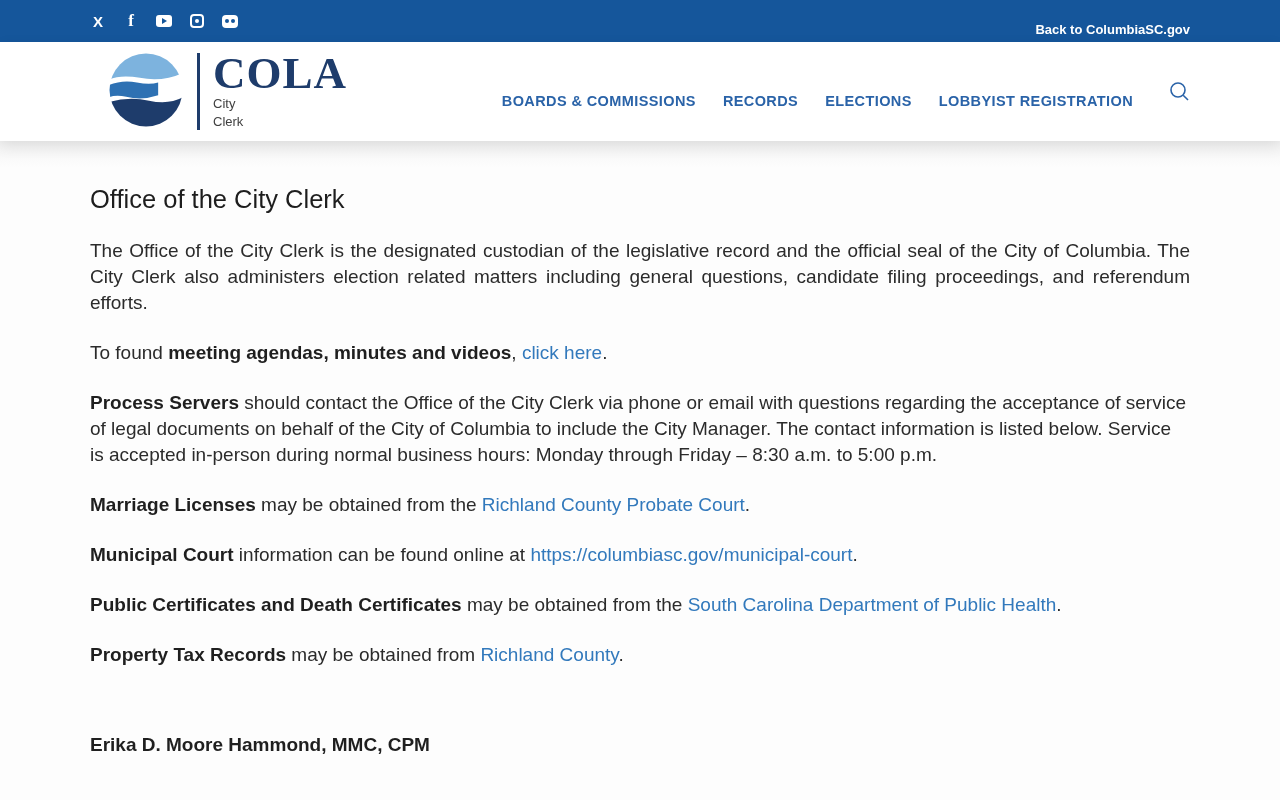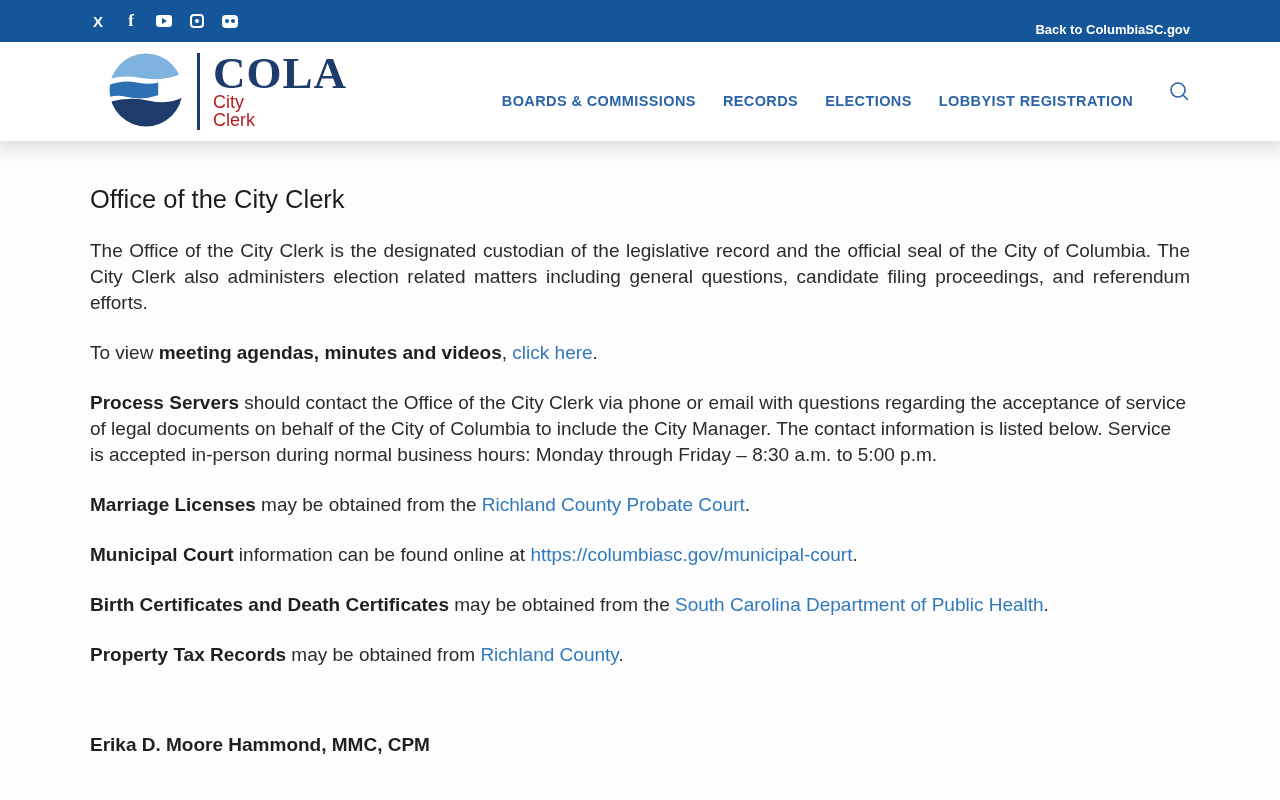--- a/index.html
+++ b/index.html
@@ -49,21 +49,21 @@
     padding: 0 88px 0 108px;
     position: relative;
     box-shadow: 0 5px 14px rgba(0,0,0,0.09);
   }
   .logo { display: flex; align-items: center; gap: 13px; text-decoration: none; cursor: pointer; }
   .logo-text { border-left: 3px solid #1e3c6b; padding-left: 13px; }
   .logo-acronym {
     font: 700 45px "Liberation Serif", serif;
     color: #1e3c6b; line-height: 0.92; letter-spacing: 1px; display: block;
   }
-  .logo-dept { font-size: 18px; line-height: 17px; color: #b91c1c; margin-top: 3px; }
+  .logo-dept { font-size: 13px; line-height: 17px; color: #404040; margin-top: 3px; }
 
   .header-right { display: flex; align-items: center; gap: 27px; }
   nav { display: flex; align-items: center; gap: 27px; }
   .nav-link {
     font-size: 14.5px; font-weight: 700; letter-spacing: 0.4px;
     color: #2a63a8; text-decoration: none; cursor: pointer; white-space: nowrap; margin-top: 18px;
   }
   .search-btn { background: none; border: none; cursor: pointer; display: flex; align-items: center; padding: 0 0 0 8px; }
 
   
@@ -152,21 +152,21 @@
       </svg>
     </button>
   </div>
 </header>
 
 <main>
   <h1>Office of the City Clerk</h1>
 
   <p class="justify">The Office of the City Clerk is the designated custodian of the legislative record and the official seal of the City of Columbia. The City Clerk also administers election related matters including general questions, candidate filing proceedings, and referendum efforts.</p>
 
-  <p><span>To view </span><strong>meeting agendas, minutes and videos</strong><span>, </span><a class="lnk">click here</a><span>.</span></p>
+  <p><span>To found </span><strong>meeting agendas, minutes and videos</strong><span>, </span><a class="lnk">click here</a><span>.</span></p>
   <p><strong>Process Servers</strong><span> should contact the Office of the City Clerk via phone or email with questions regarding the acceptance of service of legal documents on behalf of the City of Columbia to include the City Manager. The contact information is listed below. Service is accepted in-person during normal business hours: Monday through Friday – 8:30 a.m. to 5:00 p.m.</span></p>
   <p><strong>Marriage Licenses</strong><span> may be obtained from the </span><a class="lnk">Richland County Probate Court</a><span>.</span></p>
   <p><strong>Municipal Court</strong><span> information can be found online at </span><a class="lnk">https://columbiasc.gov/municipal-court</a><span>.</span></p>
-  <p><strong>Birth Certificates and Death Certificates</strong><span> may be obtained from the </span><a class="lnk">South Carolina Department of Public Health</a><span>.</span></p>
+  <p><strong>Public Certificates and Death Certificates</strong><span> may be obtained from the </span><a class="lnk">South Carolina Department of Public Health</a><span>.</span></p>
   <p><strong>Property Tax Records</strong><span> may be obtained from </span><a class="lnk">Richland County</a><span>.</span></p>
 
   <p class="signature">Erika D. Moore Hammond, MMC, CPM</p>
 </main>
 
 </body></html>

